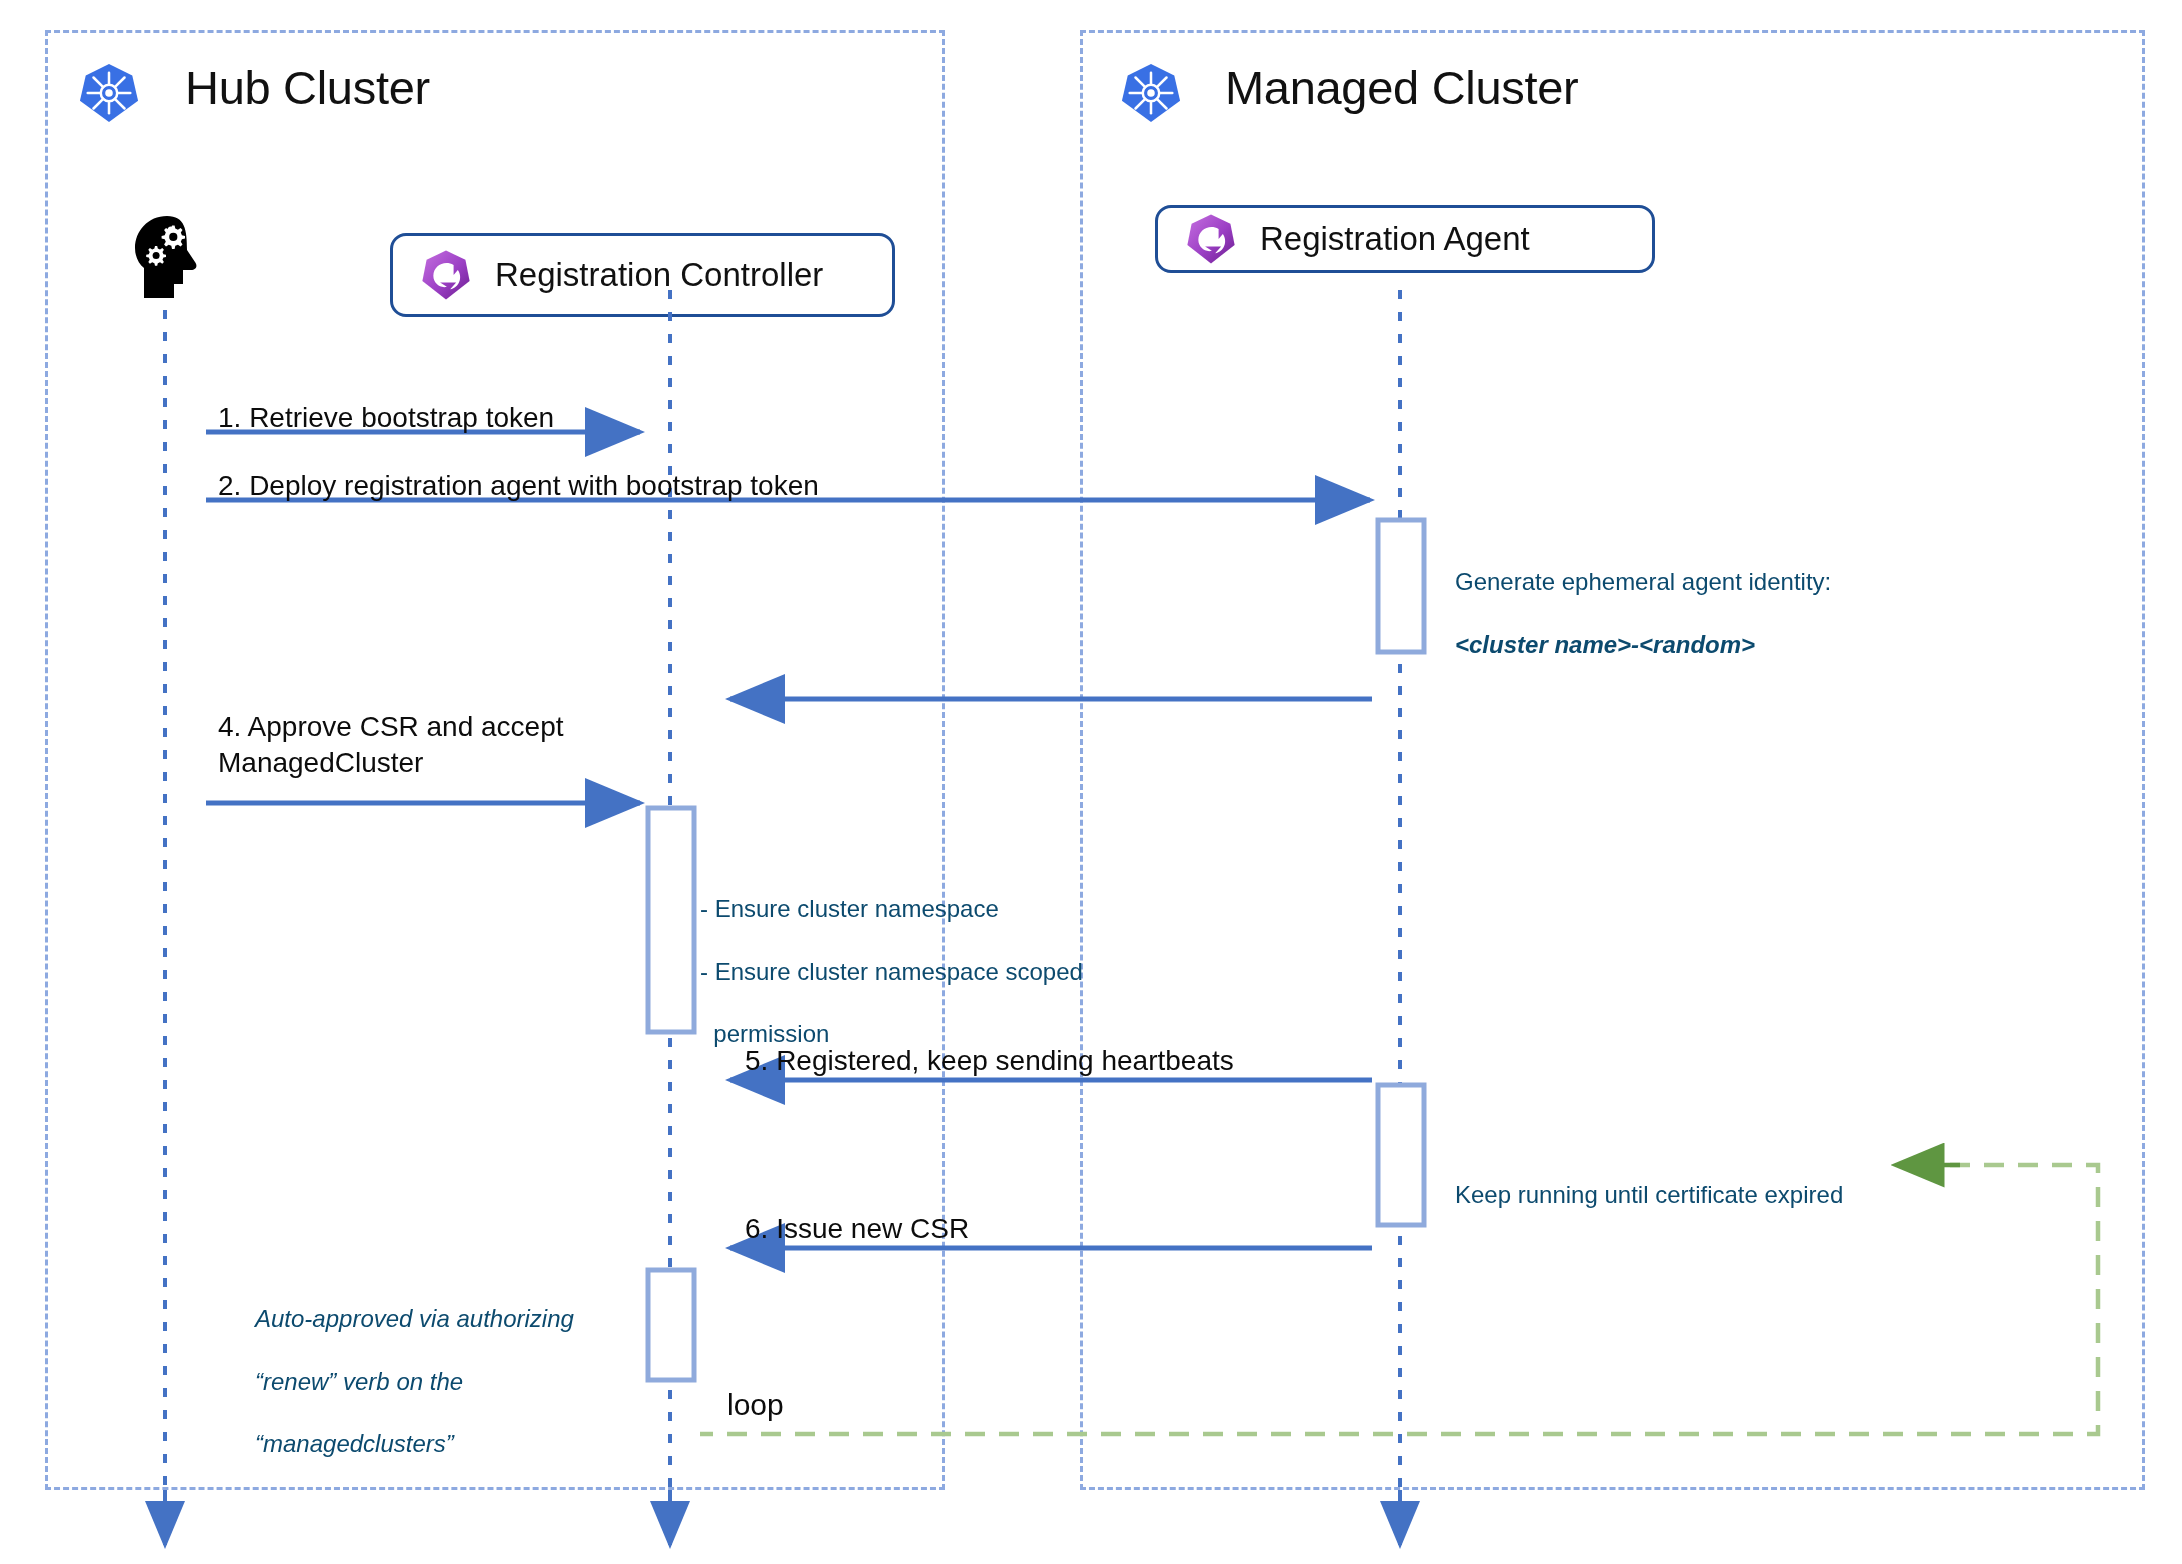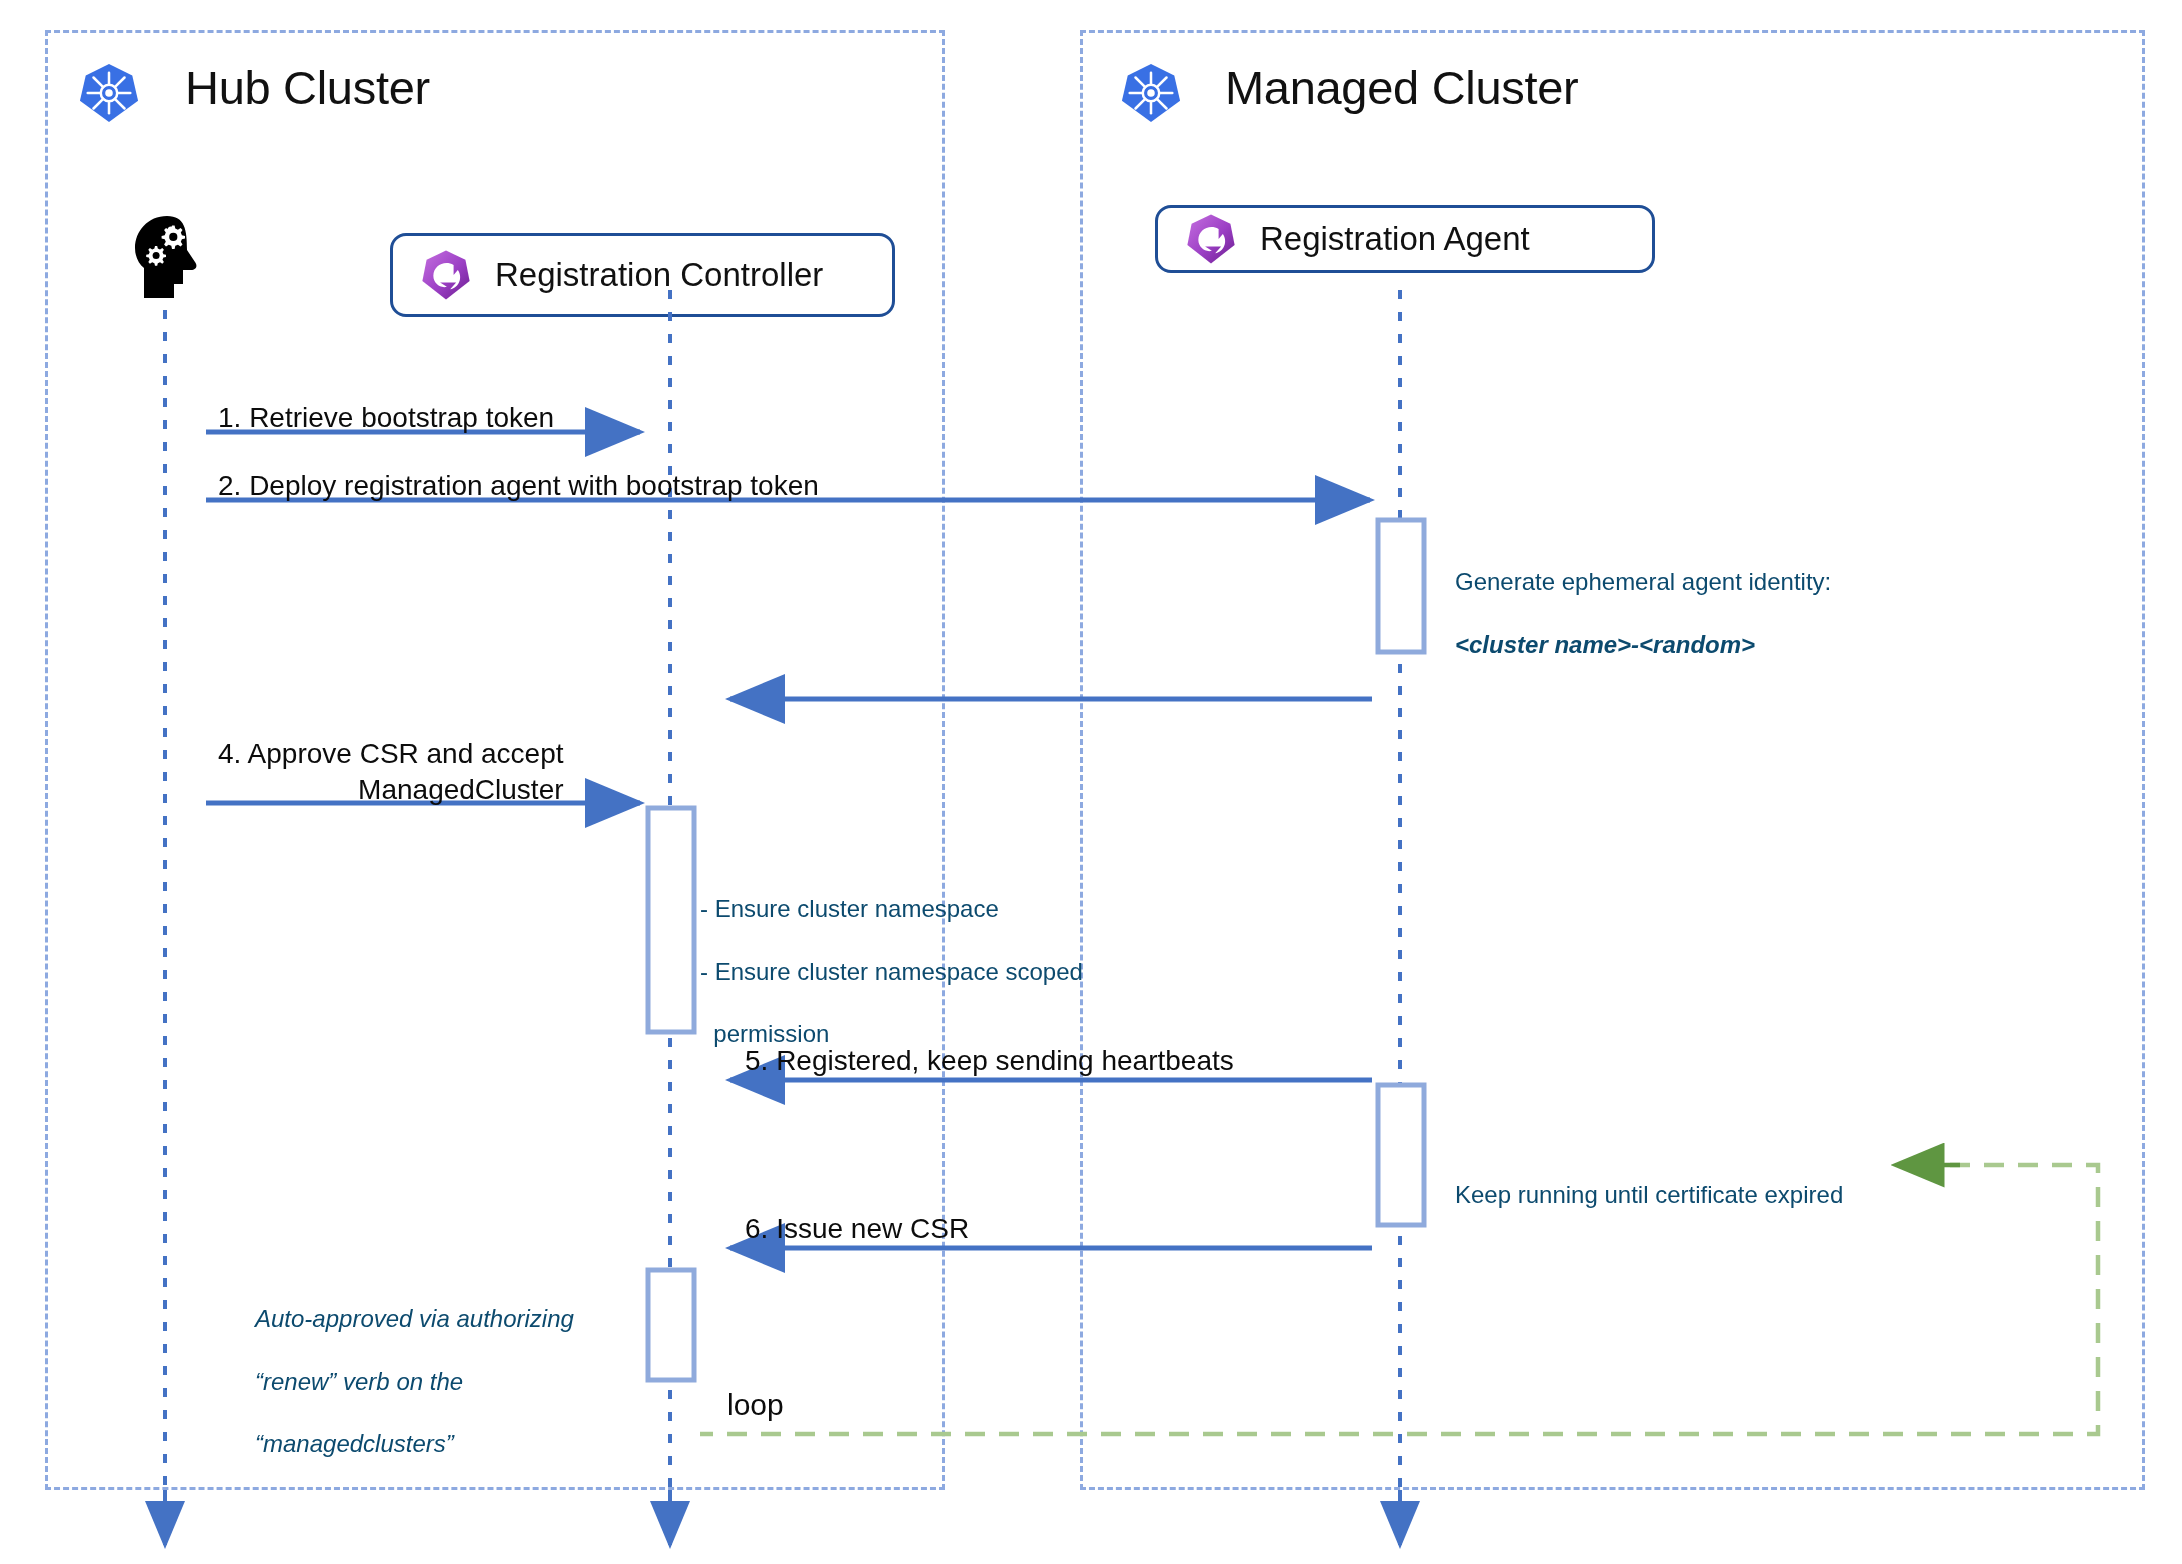--- a/index.html
+++ b/index.html
@@ -219,21 +219,21 @@
     <line x1="206" y1="803" x2="640" y2="803" stroke="#4472c4" stroke-width="5" marker-end="url(#arrR)"></line>
     <line x1="1372" y1="1080" x2="730" y2="1080" stroke="#4472c4" stroke-width="5" marker-end="url(#arrL)"></line>
     <line x1="1372" y1="1248" x2="730" y2="1248" stroke="#4472c4" stroke-width="5" marker-end="url(#arrL)"></line>
 
     <path d="M1950 1165 L2098 1165 L2098 1434 L700 1434" fill="none" stroke="#a9c98f" stroke-width="4.5" stroke-dasharray="20 14"></path>
     <line x1="1960" y1="1165" x2="1895" y2="1165" stroke="#5f9641" stroke-width="4.5" stroke-dasharray="20 14" marker-end="url(#arrGreen)"></line>
   </svg>
 
   <div class="msg-label" style="left:218px; top:400px;">1. Retrieve bootstrap token</div>
   <div class="msg-label" style="left:218px; top:468px;">2. Deploy registration agent with bootstrap token</div>
-  <div class="msg-label" style="left:218px; top:736px;text-align:right;">4. Approve CSR and accept
+  <div class="msg-label" style="left:218px; top:709px;">4. Approve CSR and accept
 ManagedCluster</div>
   <div class="msg-label" style="left:745px; top:1043px;">5. Registered, keep sending heartbeats</div>
   <div class="msg-label" style="left:745px; top:1211px;">6. Issue new CSR</div>
 
   <div class="note" style="left:1455px; top:535px;">
     <div>Generate ephemeral agent identity:</div>
     <div class="ital">&lt;cluster name&gt;-&lt;random&gt;</div>
   </div>
 
   <div class="note" style="left:1455px; top:1148px;">

